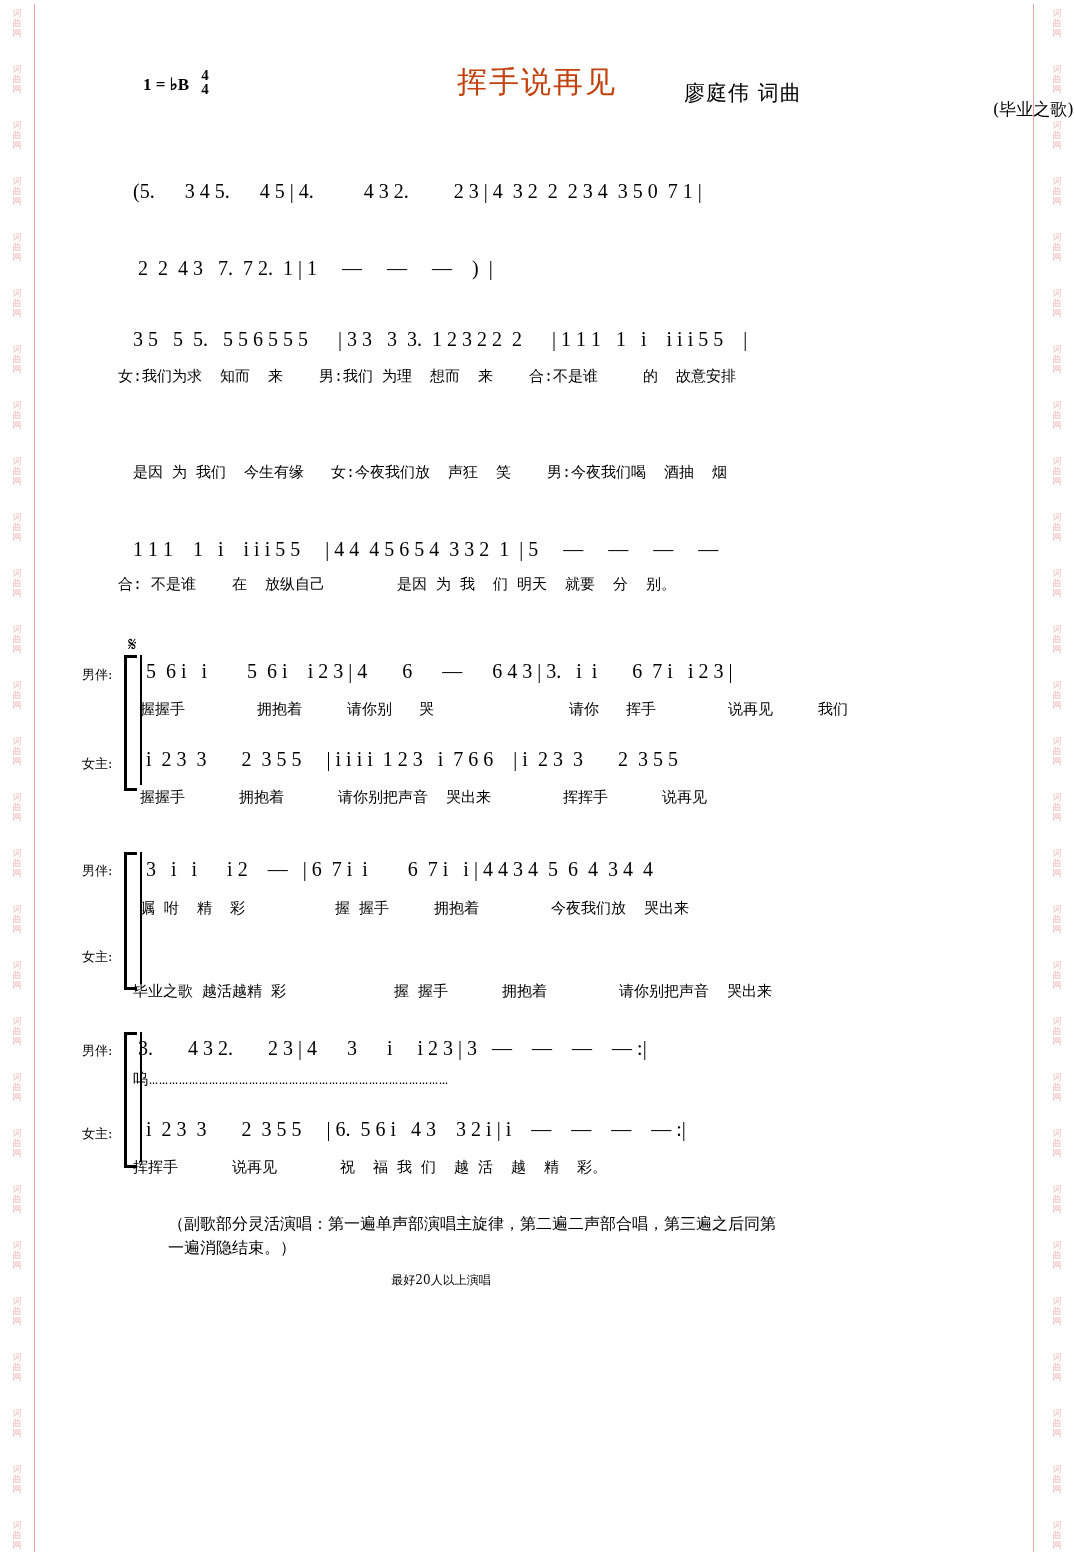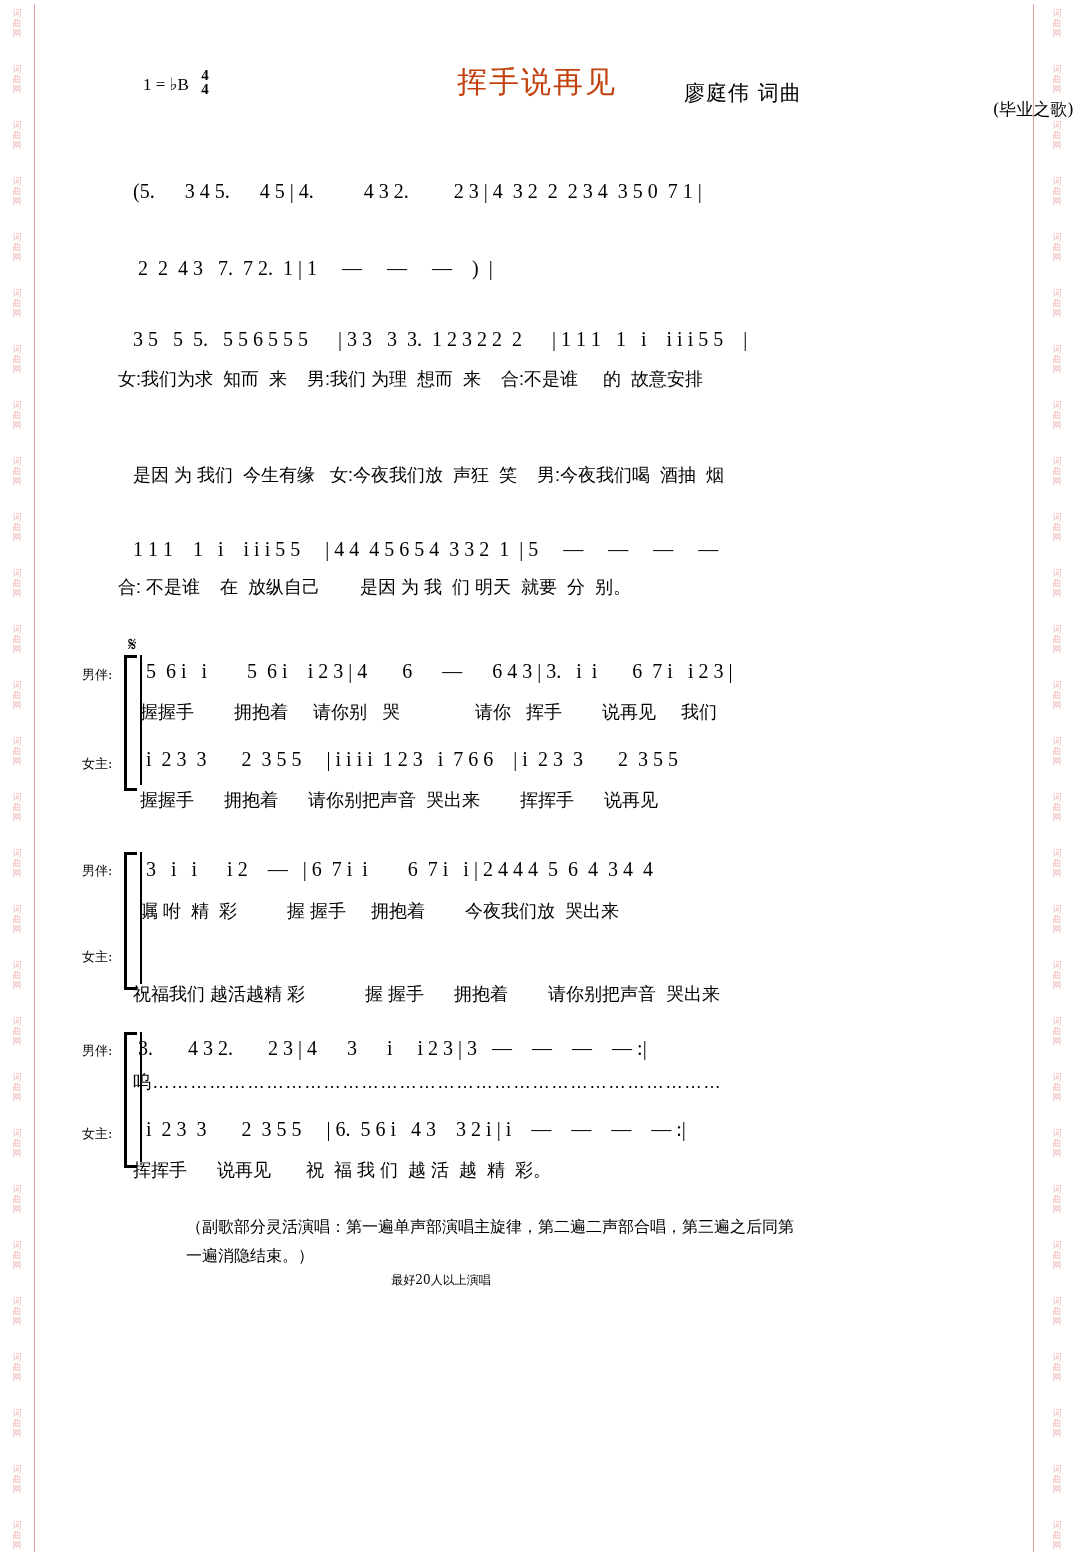--- a/index.html
+++ b/index.html
@@ -26,21 +26,21 @@
     font-size:9px;color:#f0b9b9;line-height:10px;text-align:center;
     width:24px;
   }
   .frame{
     position:absolute;left:34px;top:4px;width:1000px;height:1548px;
     border-left:1px solid #e8a0a0;border-right:1px solid #e8a0a0;
     box-sizing:border-box;
   }
   
   .key{
-    position:absolute;left:143px;top:74px;font-size:17px;font-weight:normal;
+    position:absolute;left:143px;top:74px;font-size:17px;font-weight:bold;
     font-family:"Liberation Serif", serif;
   }
   .meter{
     position:absolute;left:196px;top:68px;width:18px;text-align:center;
     font-size:15px;font-weight:bold;line-height:14px;
   }
   .meter .num{display:block;}
   .meter .den{display:block;}
   .title{
     position:absolute;left:0;top:62px;width:1074px;text-align:center;
@@ -54,40 +54,40 @@
   .credit{
     position:absolute;left:684px;top:79px;font-size:21px;
     font-family:"DejaVu Serif", serif;letter-spacing:1px;
   }
   
   .mline{
     position:absolute;font-family:"Liberation Serif", serif;
     font-size:20px;white-space:pre;letter-spacing:0px;
   }
   .lyr{
-    position:absolute;font-family:Liberation Sans, sans-serif;
-    font-size:18px;white-space:pre;
+    position:absolute;font-family:Liberation Mono, monospace;
+    font-size:15px;white-space:pre;
   }
   .role{
     position:absolute;font-family:"DejaVu Serif", serif;
     font-size:13px;white-space:pre;
   }
   .brace{
     position:absolute;border-left:3px solid #000;border-top:3px solid #000;
     border-bottom:3px solid #000;width:10px;
   }
   .barline{
     position:absolute;width:2px;background:#000;
   }
   .segno{
     position:absolute;font-size:20px;font-family:"DejaVu Sans", sans-serif;
   }
   .footer-note{
-    position:absolute;left:186px;top:1212px;width:620px;
-    font-family:"DejaVu Serif", serif;font-size:16px;line-height:29px;
+    position:absolute;left:168px;top:1212px;width:620px;
+    font-family:"DejaVu Serif", serif;font-size:16px;line-height:24px;
   }
   .footer-small{
     position:absolute;left:0;top:1272px;width:882px;text-align:center;
     font-family:"DejaVu Serif", serif;font-size:12px;
   }
   .dots{letter-spacing:1px;}
 </style>
 </head>
 <body>
 
@@ -188,25 +188,25 @@
   <div class="mline" style="left:146px;top:660px;">5  6 i   i        5  6 i    i 2 3 | 4       6      —      6 4 3 | 3.   i  i       6  7 i   i 2 3 |</div>
   <div class="lyr" style="left:140px;top:700px;">握握手        拥抱着     请你别   哭               请你   挥手        说再见     我们</div>
 
   <div class="role" style="left:82px;top:755px;">女主:</div>
   <div class="mline" style="left:146px;top:748px;">i  2 3  3       2  3 5 5     | i i i i  1 2 3   i  7 6 6    | i  2 3  3       2  3 5 5</div>
   <div class="lyr" style="left:140px;top:788px;">握握手      拥抱着      请你别把声音  哭出来        挥挥手      说再见</div>
 
   <div class="role" style="left:82px;top:862px;">男伴:</div>
   <div class="brace" style="left:124px;top:852px;height:132px;"></div>
   <div class="barline" style="left:140px;top:852px;height:132px;"></div>
-  <div class="mline" style="left:146px;top:858px;">3   i   i      i 2    —   | 6  7 i  i        6  7 i   i | 2 4 4 4  5  6  4  3 4  4</div>
+  <div class="mline" style="left:146px;top:858px;">3   i   i      i 2    —   | 6  7 i  i        6  7 i   i | 4 4 3 4  5  6  4  3 4  4</div>
   <div class="lyr" style="left:140px;top:899px;">嘱 咐  精  彩          握 握手     拥抱着        今夜我们放  哭出来</div>
 
   <div class="role" style="left:82px;top:948px;">女主:</div>
-  <div class="lyr" style="left:133px;top:982px;">祝福我们 越活越精 彩            握 握手      拥抱着        请你别把声音  哭出来</div>
+  <div class="lyr" style="left:133px;top:982px;">毕业之歌 越活越精 彩            握 握手      拥抱着        请你别把声音  哭出来</div>
 
   <div class="role" style="left:82px;top:1042px;">男伴:</div>
   <div class="brace" style="left:124px;top:1032px;height:130px;"></div>
   <div class="barline" style="left:140px;top:1032px;height:130px;"></div>
   <div class="mline" style="left:138px;top:1037px;">3.       4 3 2.       2 3 | 4      3      i     i 2 3 | 3   —    —    —    — :|</div>
   <div class="lyr dots" style="left:133px;top:1070px;">呜………………………………………………………………………………</div>
 
   <div class="role" style="left:82px;top:1125px;">女主:</div>
   <div class="mline" style="left:146px;top:1118px;">i  2 3  3       2  3 5 5     | 6.  5 6 i   4 3    3 2 i | i    —    —    —    — :|</div>
   <div class="lyr" style="left:133px;top:1158px;">挥挥手      说再见       祝  福 我 们  越 活  越  精  彩。</div>

